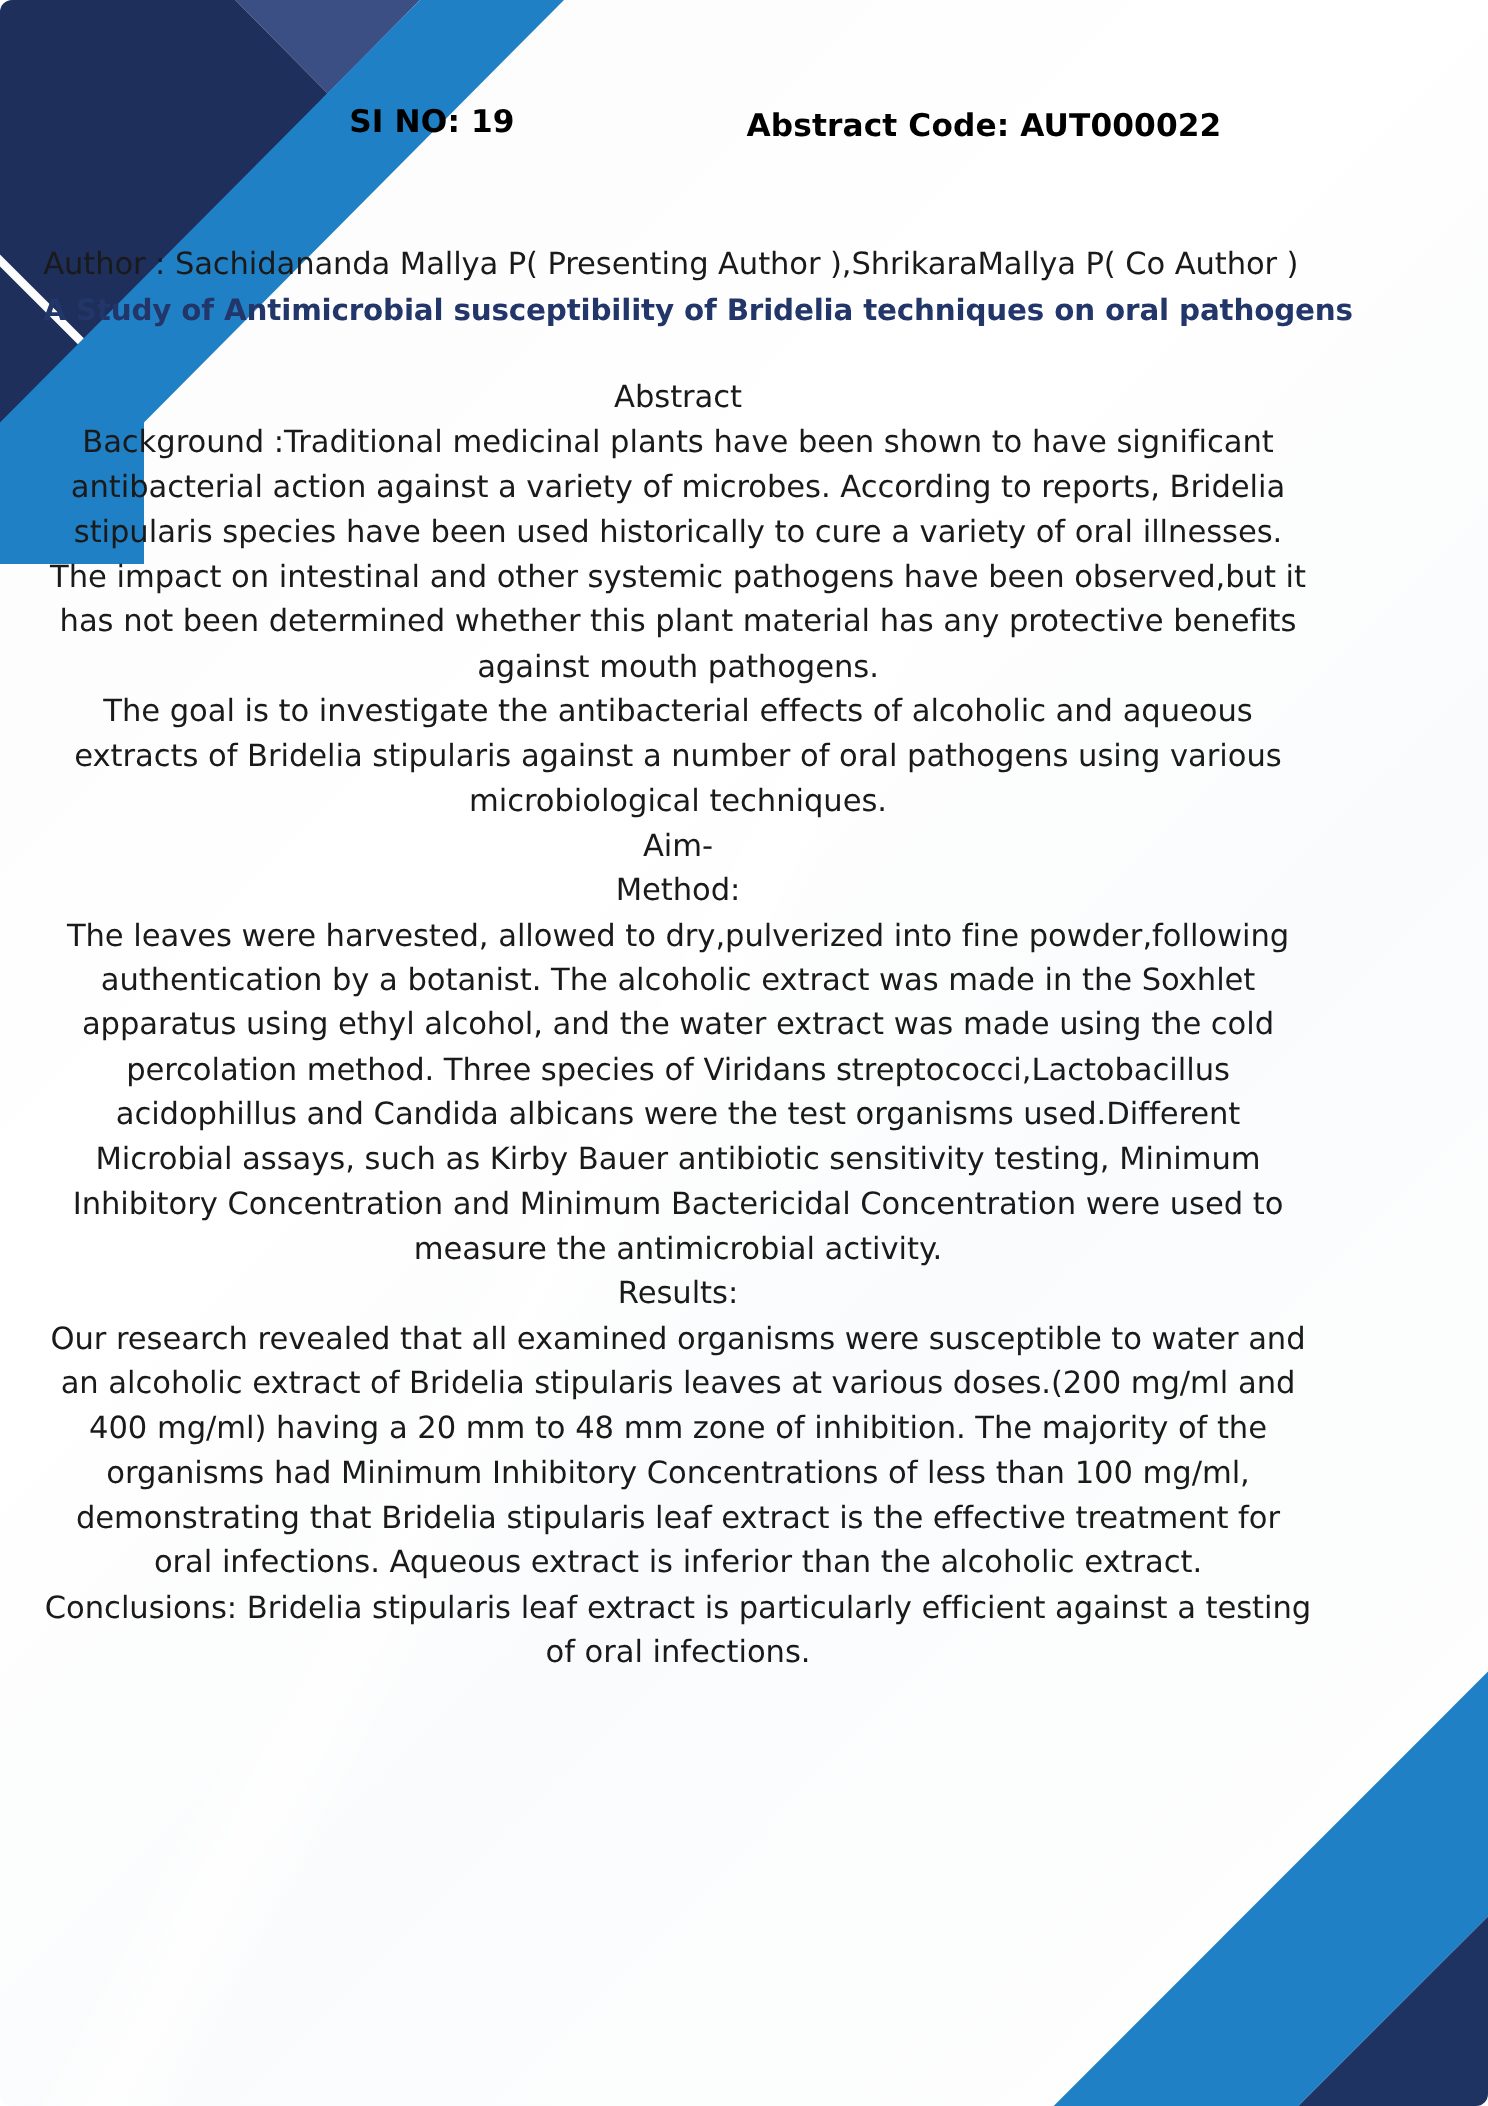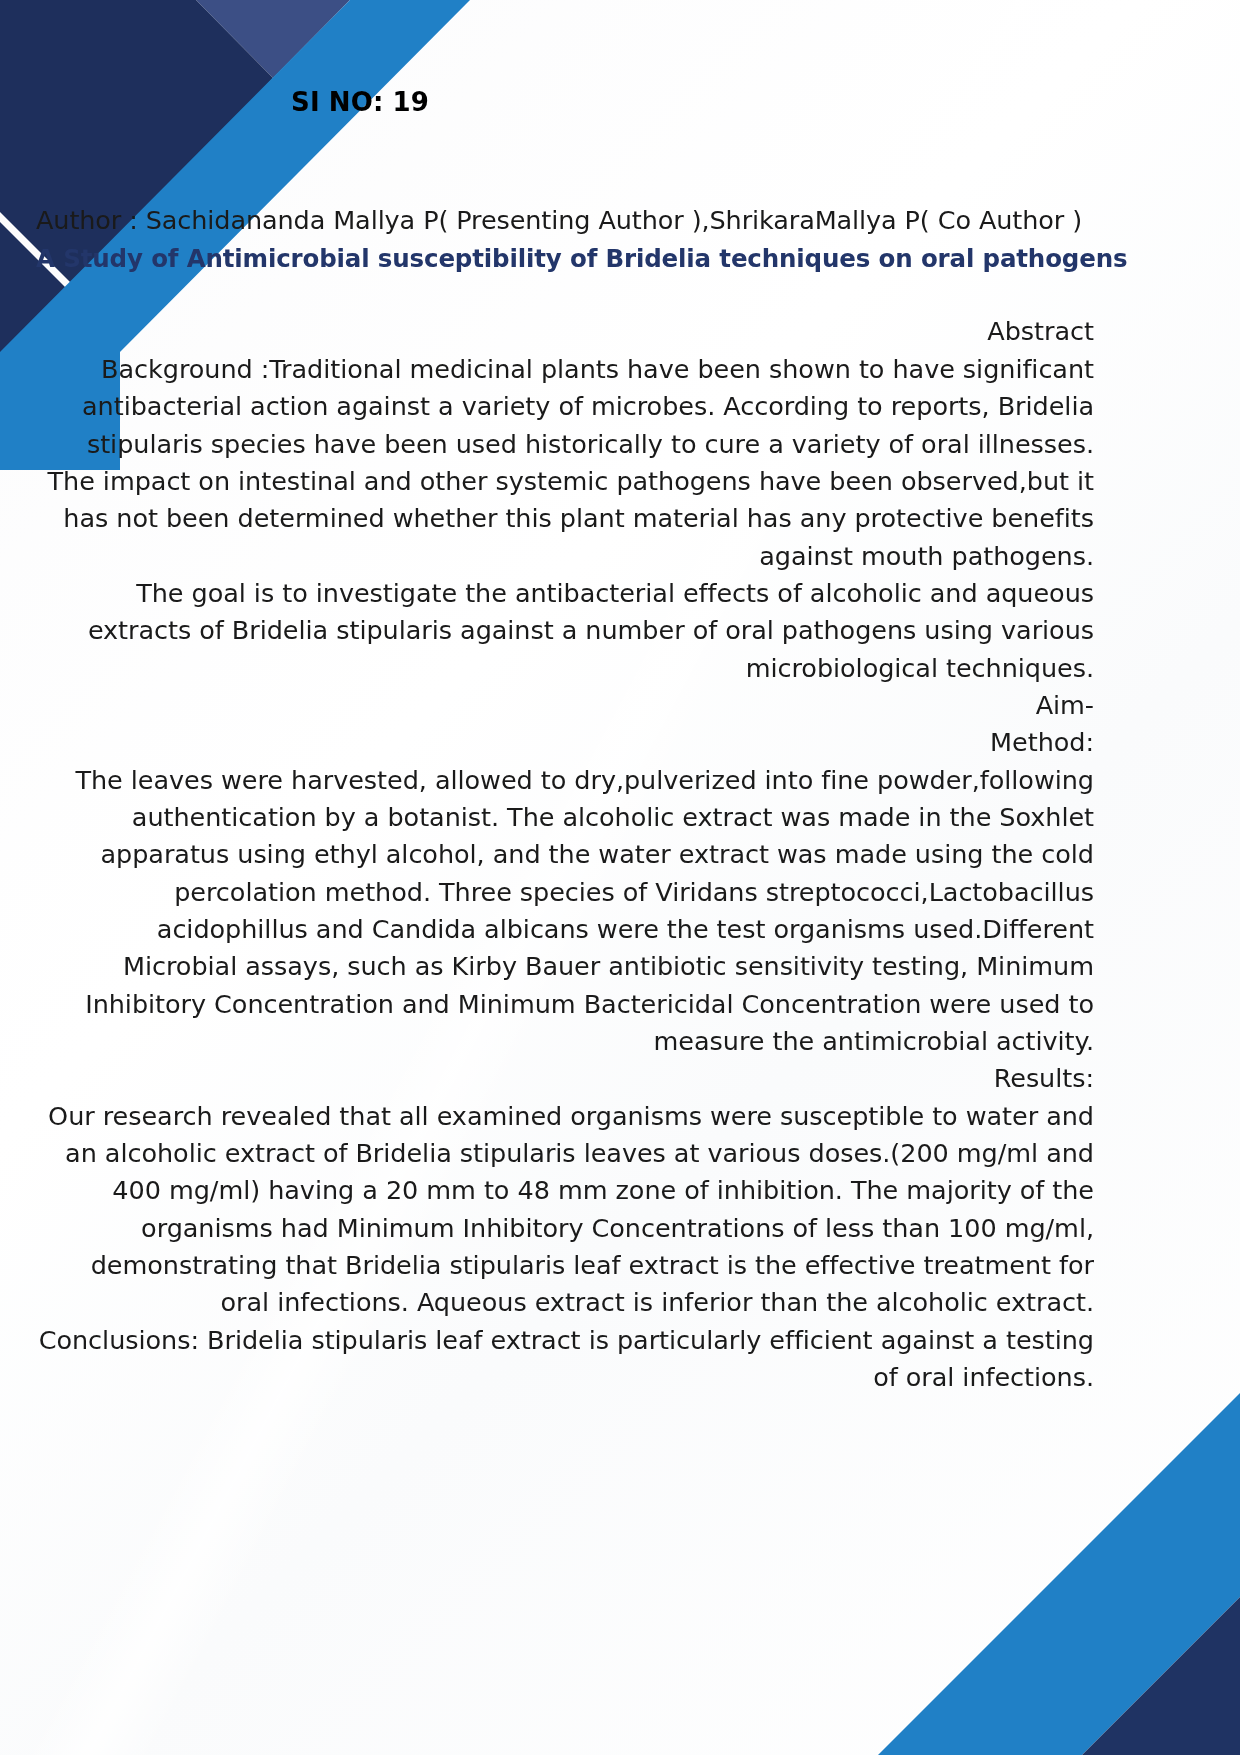--- a/index.html
+++ b/index.html
@@ -16,20 +16,21 @@
   }
 
   .page {
     position: absolute;
     inset: 0;
     width: 1240px;
     height: 1755px;
     background:
       linear-gradient(135deg, #fbfbfc 0%, #ffffff 38%, #fafbfc 62%, #ffffff 100%);
     overflow: hidden;
+    border-radius: 10px;
   }
 
   
   .deco {
     position: absolute;
     pointer-events: none;
   }
   .deco-tl {
     top: 0;
     left: 0;
@@ -116,21 +117,21 @@
   }
   .abstract-body {
     margin-top: 38px;
     font-size: 25.5px;
     color: #1a1a1a;
     line-height: 1.465;
     letter-spacing: -0.05px;
   }
   .abstract-body p {
     margin: 0;
-    text-align: right;
+    text-align: center;
   }
 </style>
 </head>
 <body>
 
 <div class="page">
 
   <div class="deco deco-tl">
     <svg width="470" height="470" viewBox="0 0 470 470" xmlns="http://www.w3.org/2000/svg">
 
@@ -151,20 +152,21 @@
 
       <polygon points="470,312 470,470 312,470" fill="#1F3363"></polygon>
     </svg>
   </div>
 
   <div class="sheen"></div>
 
   <div class="header">
     <div class="header-left">SI NO: 19</div>
     <div class="header-right">
+      <div>Abstract Code: AUT000022</div>
     </div>
   </div>
 
   <div class="content">
 
     <div class="author-line">Author : Sachidananda Mallya P( Presenting Author ),ShrikaraMallya P( Co Author )</div>
 
     <div class="paper-title">A Study of Antimicrobial susceptibility of Bridelia techniques on oral pathogens</div>
 
     <div class="abstract-body">

